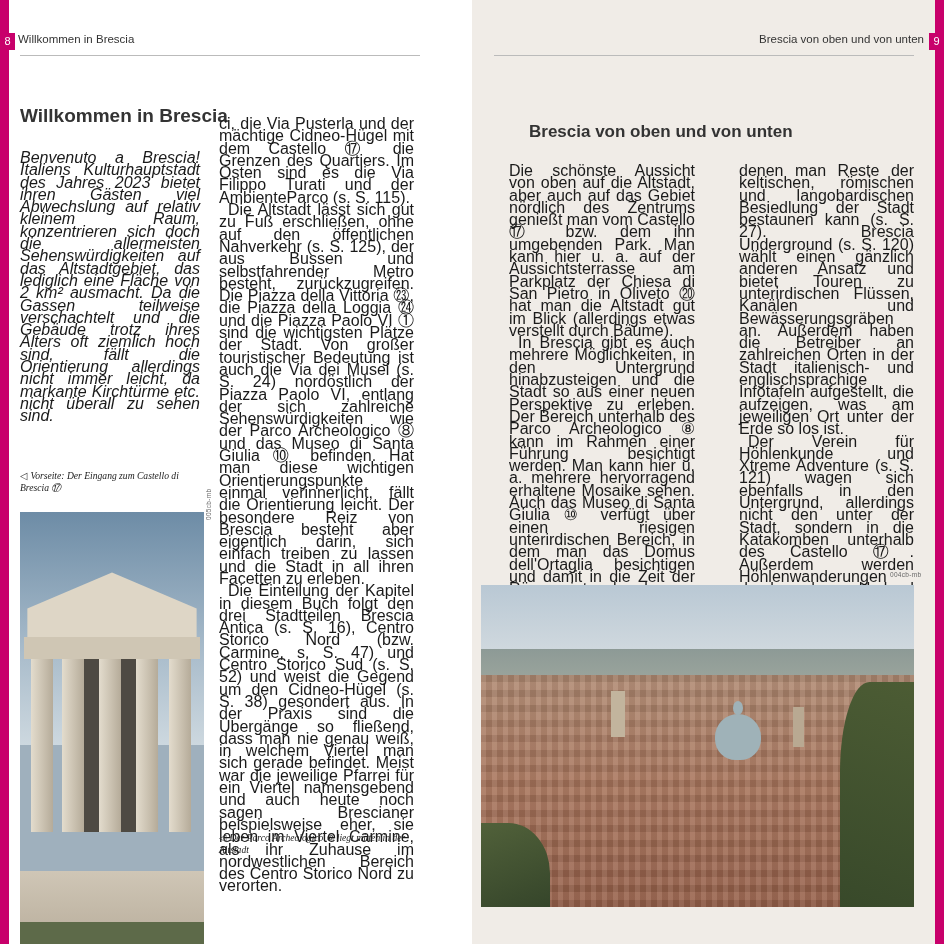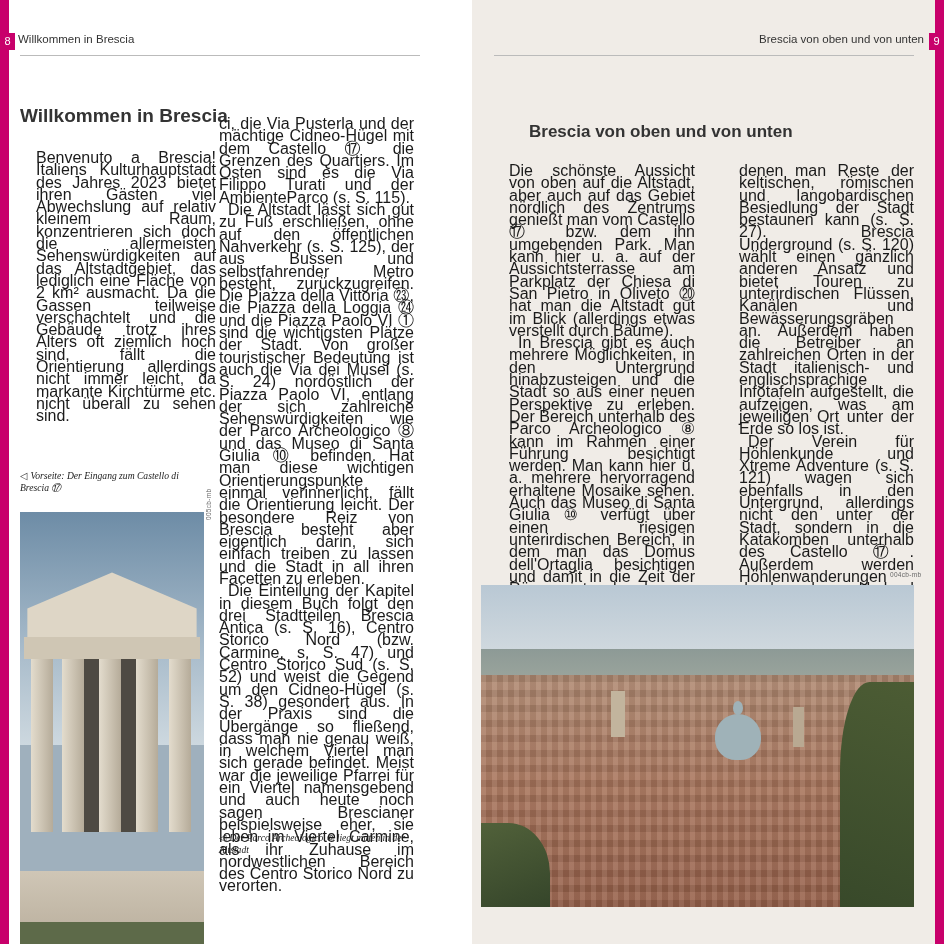--- a/index.html
+++ b/index.html
@@ -48,21 +48,21 @@
   .col{
     position:absolute;
     font-size:16px;line-height:12.3px;
     color:#1a1a1a;
     text-align:justify;
     -webkit-hyphens:auto;hyphens:auto;
   }
   .col p{margin:0;}
   .col p.ind{text-indent:9px;}
 
-  .cL1{left:36px;top:152px;width:180px;}
+  .cL1{left:20px;top:152px;width:180px;font-style:italic;}
   .cL2{left:219px;top:118px;width:195px;}
   .cR1{left:509px;top:165px;width:186px;}
   .cR2{left:739px;top:165px;width:175px;}
 
   
   .caption{
     position:absolute;font-size:9.6px;line-height:11.6px;
     font-family:"Liberation Serif", serif;font-style:italic;color:#1a1a1a;
   }
   .cap-arrow{font-style:normal;display:inline-block;margin-right:3px;color:#333;}

